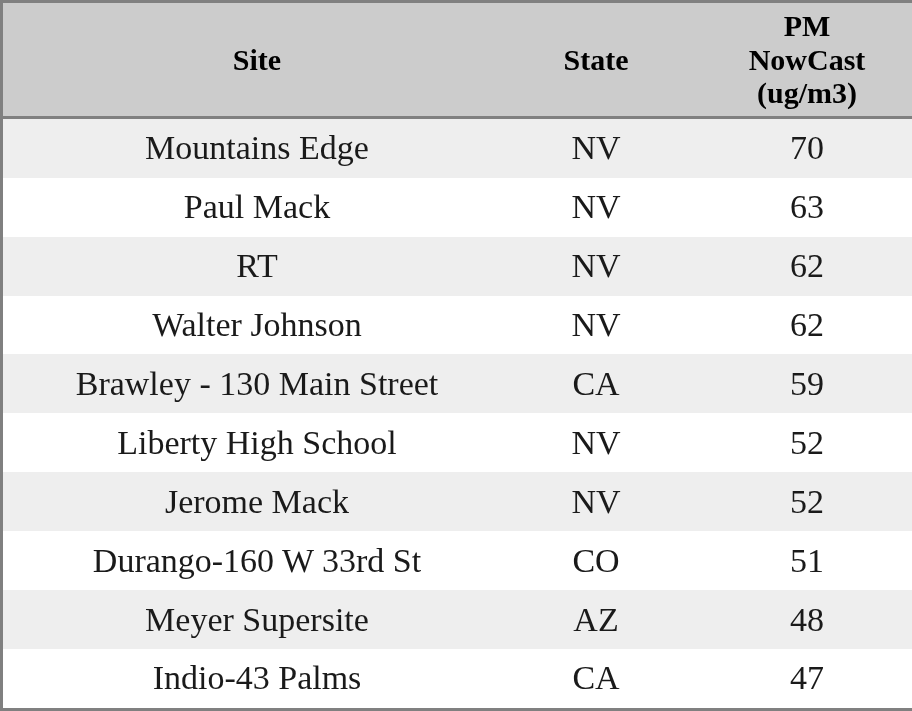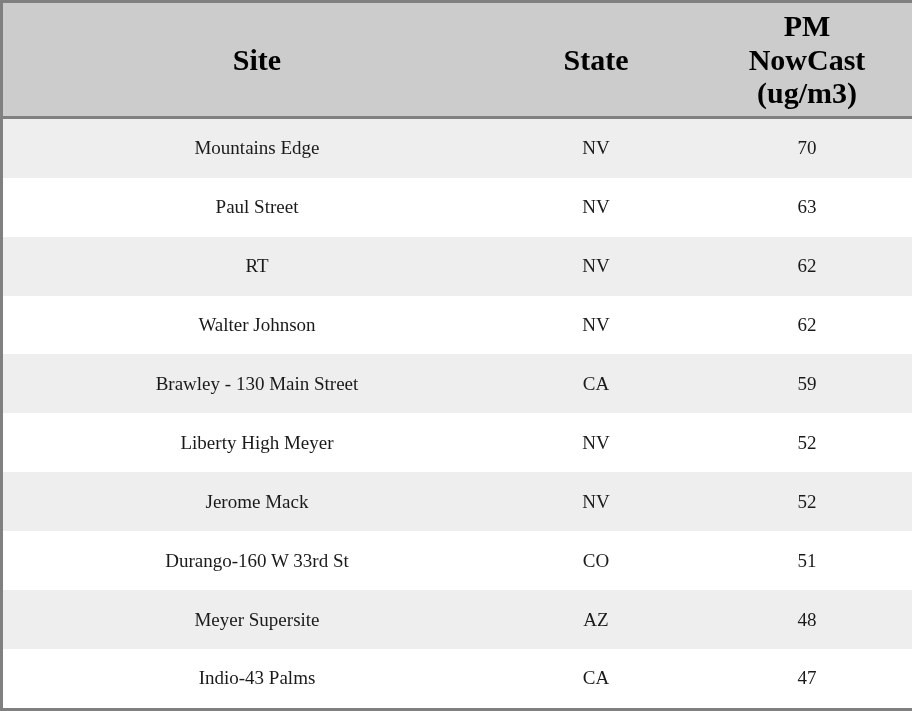--- a/index.html
+++ b/index.html
@@ -39,21 +39,21 @@
     padding: 6px 4px;
     border-bottom: 3px solid #808080;
     line-height: 1.12;
   }
   th.col-site { width: 500px; }
   th.col-state { width: 162px; }
   th.col-value { width: 244px; }
 
   tbody td {
     font-family: "Liberation Serif", serif;
-    font-size: 19px;
+    font-size: 34px;
     color: #1a1a1a;
     text-align: center;
     vertical-align: middle;
     padding: 0;
     height: 58px;
     border: none;
   }
   tbody tr.row-odd { background: #eeeeee; }
   tbody tr.row-even { background: #ffffff; }
 </style>
@@ -77,41 +77,41 @@
         </th>
       </tr>
     </thead>
     <tbody>
       <tr class="row-odd">
         <td>Mountains Edge</td>
         <td>NV</td>
         <td>70</td>
       </tr>
       <tr class="row-even">
-        <td>Paul Street</td>
+        <td>Paul Mack</td>
         <td>NV</td>
         <td>63</td>
       </tr>
       <tr class="row-odd">
         <td>RT</td>
         <td>NV</td>
         <td>62</td>
       </tr>
       <tr class="row-even">
         <td>Walter Johnson</td>
         <td>NV</td>
         <td>62</td>
       </tr>
       <tr class="row-odd">
         <td>Brawley - 130 Main Street</td>
         <td>CA</td>
         <td>59</td>
       </tr>
       <tr class="row-even">
-        <td>Liberty High Meyer</td>
+        <td>Liberty High School</td>
         <td>NV</td>
         <td>52</td>
       </tr>
       <tr class="row-odd">
         <td>Jerome Mack</td>
         <td>NV</td>
         <td>52</td>
       </tr>
       <tr class="row-even">
         <td>Durango-160 W 33rd St</td>

